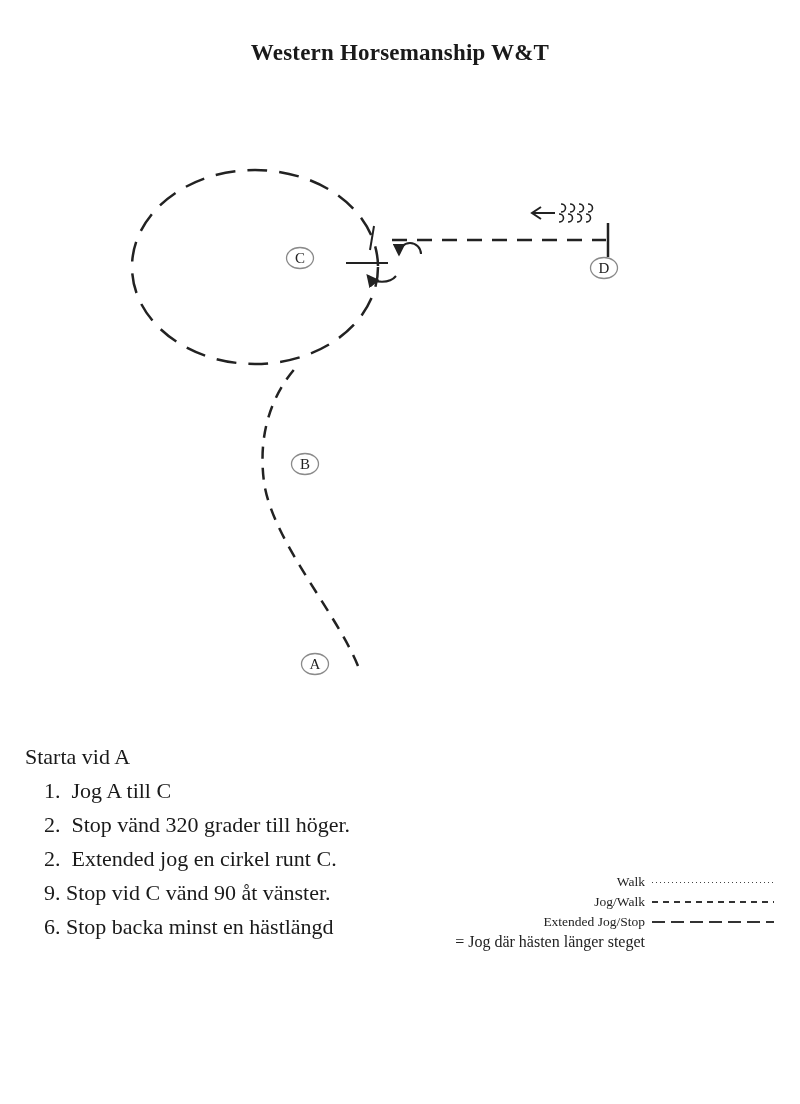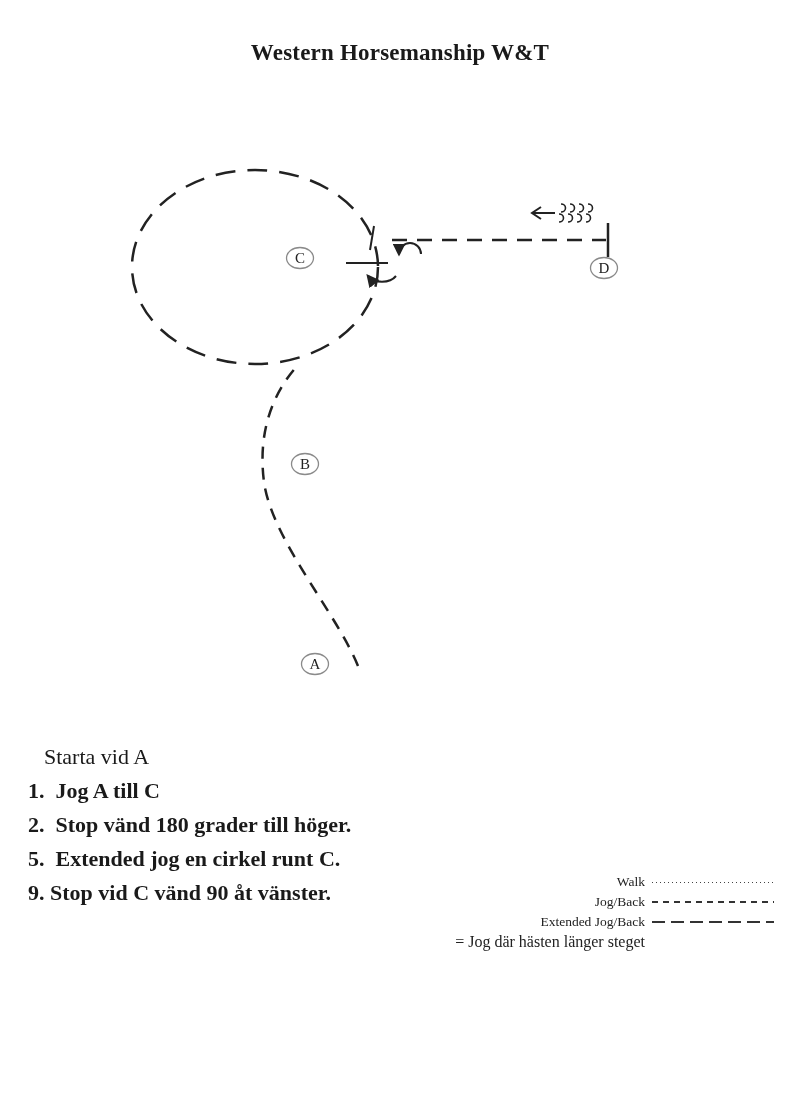--- a/index.html
+++ b/index.html
@@ -8,22 +8,22 @@
     font-family:"Liberation Serif", serif;color:#1a1a1a;overflow:hidden;
   }
   .title{
     position:absolute;top:40px;left:0;width:800px;text-align:center;
     font-size:23px;font-weight:bold;letter-spacing:.2px;
   }
   #diagram-svg{position:absolute;top:0;left:0;}
   .instructions{
     position:absolute;left:25px;top:740px;font-size:22px;line-height:34px;
   }
-  .instr-start{white-space:pre;margin-left:19px;}
-  .instr-step{white-space:pre;margin-left:3px;font-weight:bold;}
+  .instr-start{white-space:pre;}
+  .instr-step{white-space:pre;margin-left:19px;}
   .legend{
     position:absolute;top:872px;right:26px;width:352px;
     font-size:13.5px;color:#222;
   }
   .legend-row{
     display:flex;align-items:center;justify-content:flex-end;height:20px;
   }
   .legend-label{display:inline-block;text-align:right;white-space:nowrap;padding-right:7px;}
   .legend-note{font-size:16px;}
   .legend-line{display:inline-block;width:122px;height:2px;}
@@ -92,36 +92,37 @@
     </g>
     <g>
       <ellipse cx="315" cy="664" rx="13.5" ry="10.5" fill="#fff" stroke="#8a8a8a" stroke-width="1.3"></ellipse>
       <text x="315" y="669" text-anchor="middle" font-size="15" fill="#222" font-family="Liberation Serif, serif">A</text>
     </g>
   </svg>
 
   <div class="instructions">
     <div class="instr-start">Starta vid A</div>
     <div class="instr-step">1.  Jog A till C</div>
-    <div class="instr-step">2.  Stop vänd 180 grader till höger.</div>
-    <div class="instr-step">5.  Extended jog en cirkel runt C.</div>
+    <div class="instr-step">2.  Stop vänd 320 grader till höger.</div>
+    <div class="instr-step">2.  Extended jog en cirkel runt C.</div>
     <div class="instr-step">9. Stop vid C vänd 90 åt vänster.</div>
+    <div class="instr-step">6. Stop backa minst en hästlängd</div>
   </div>
 
   <div class="legend">
     <div class="legend-row">
       <span class="legend-label">Walk</span>
       <span class="legend-line walk"></span>
     </div>
     <div class="legend-row">
-      <span class="legend-label">Jog/Back</span>
+      <span class="legend-label">Jog/Walk</span>
       <span class="legend-line jog"></span>
     </div>
     <div class="legend-row">
-      <span class="legend-label">Extended Jog/Back</span>
+      <span class="legend-label">Extended Jog/Stop</span>
       <span class="legend-line extended"></span>
     </div>
     <div class="legend-row">
       <span class="legend-label legend-note">= Jog där hästen länger steget</span>
       <span class="legend-line spacer"></span>
     </div>
   </div>
 
 </div>
 

